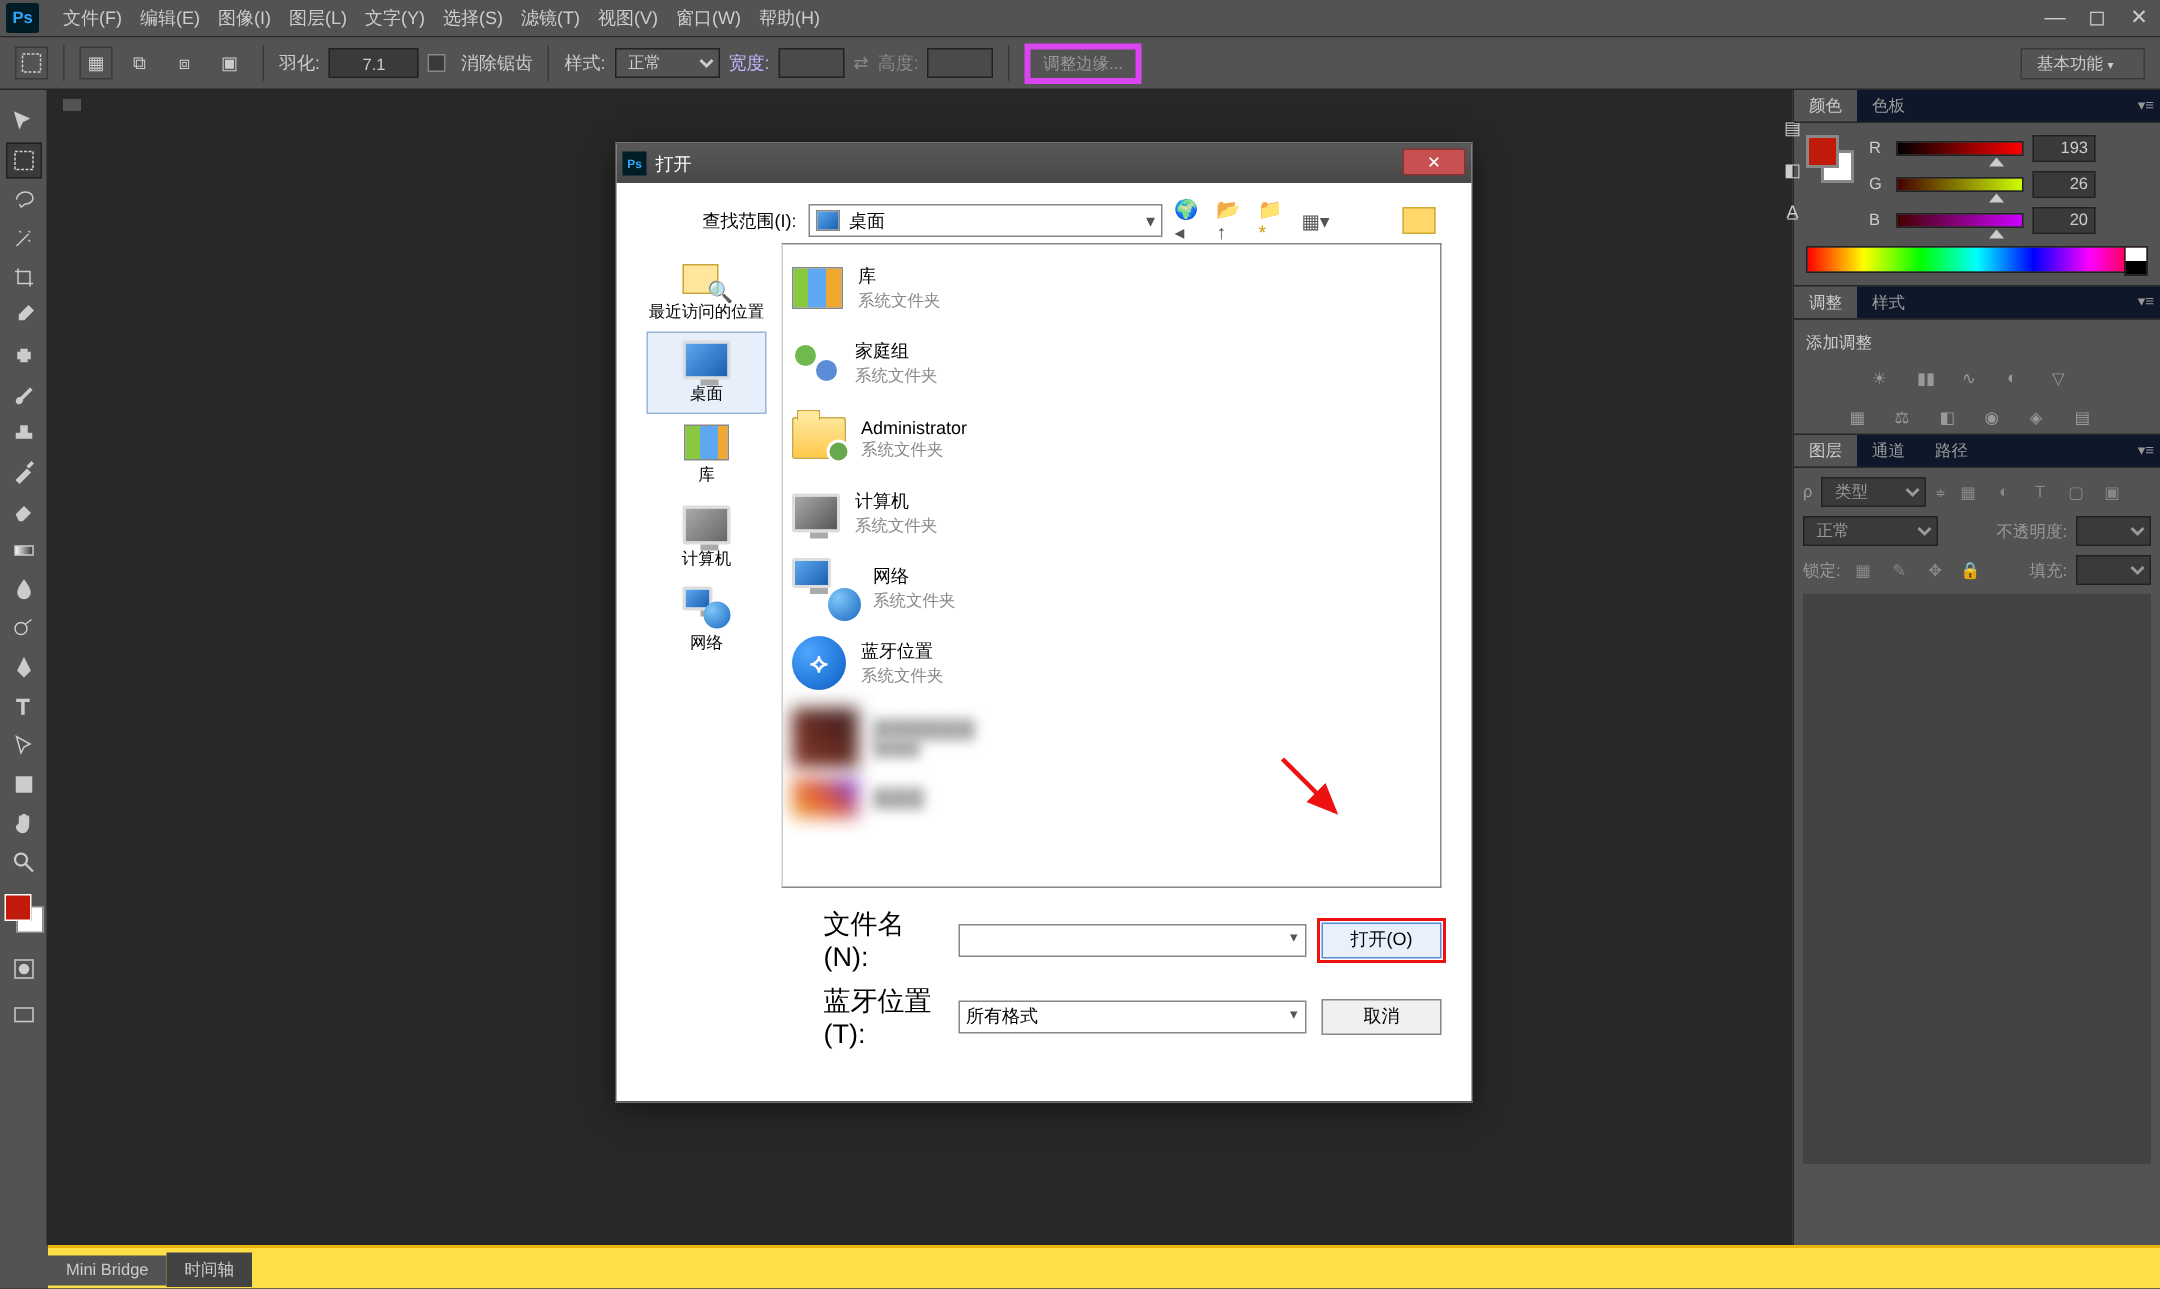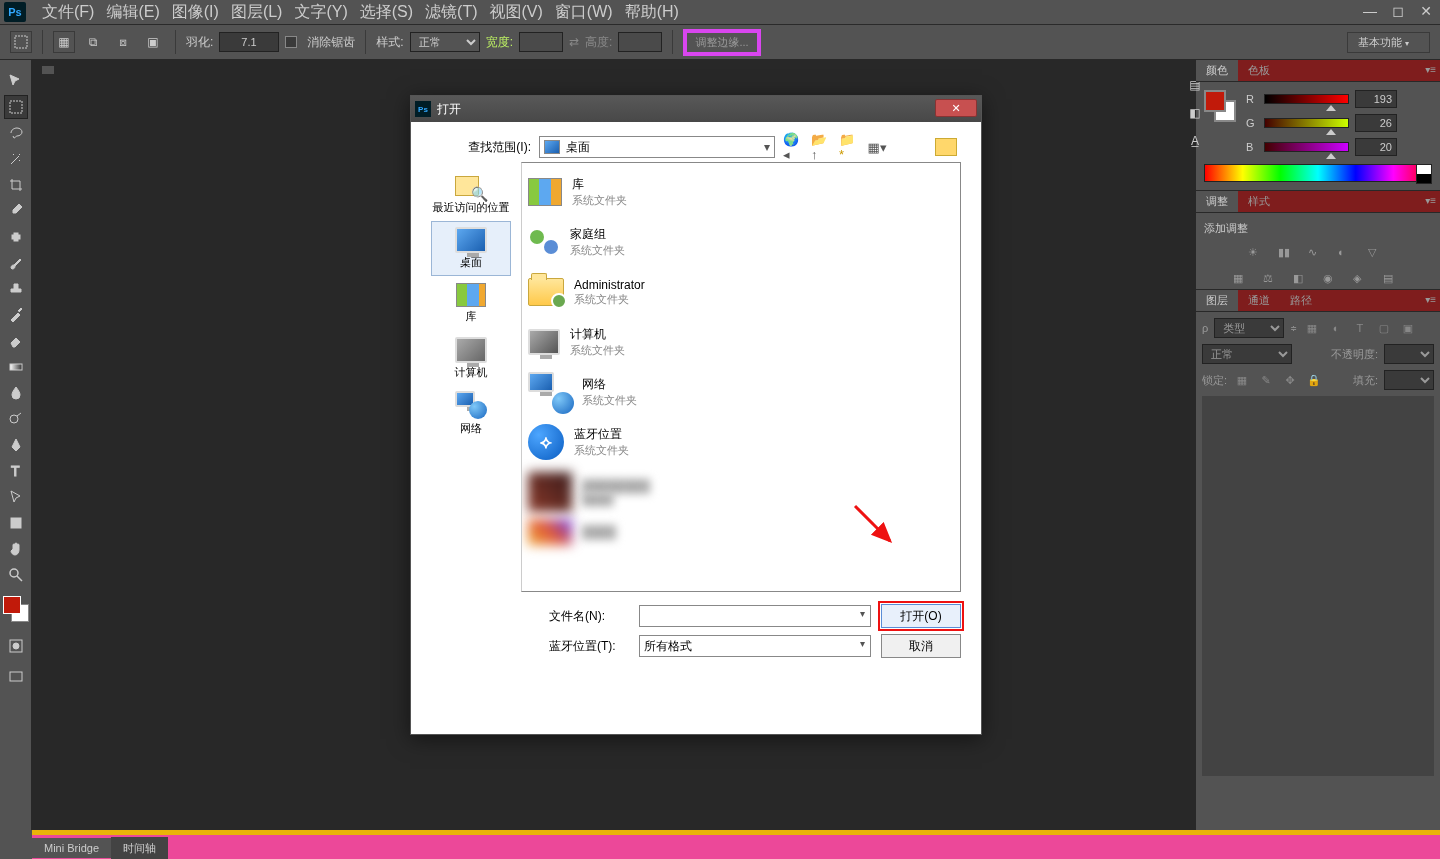--- a/index.html
+++ b/index.html
@@ -1,19 +1,19 @@
 <!DOCTYPE html>
 <html><head>
 <meta charset="utf-8">
 <style>
 *{box-sizing:border-box;margin:0;padding:0;font-family:"Microsoft YaHei","SimSun",sans-serif;user-select:none}
 body{width:1440px;height:859px;background:#535353;overflow:hidden;position:relative;font-size:12px;color:#ccc}
 .menubar{height:25px;background:#535353;display:flex;align-items:center;padding:0 4px;border-bottom:1px solid #2a2a2a}
 .ps-logo{width:22px;height:20px;background:#001d26;color:#31a8ff;display:flex;align-items:center;justify-content:center;font-weight:bold;font-size:11px;border-radius:2px;margin-right:10px}
-.menu-item{padding:0 6px;height:25px;display:flex;align-items:center;cursor:pointer;font-size:16px}
+.menu-item{padding:0 6px;height:25px;display:flex;align-items:center;cursor:pointer;font-size:12px}
 .win-controls{position:absolute;right:0;top:2px;display:flex}
 .win-btn{width:28px;height:18px;display:flex;align-items:center;justify-content:center;cursor:pointer;font-size:14px;color:#ccc}
 .optbar{height:35px;background:#535353;border-bottom:1px solid #282828;display:flex;align-items:center;padding:0 10px;gap:6px;position:relative}
 .optbar .sep{width:1px;height:24px;background:#3a3a3a;margin:0 4px}
 .tool-icon{width:24px;height:24px;display:flex;align-items:center;justify-content:center;cursor:pointer;position:relative}
 .opt-label{font-size:12px;color:#ccc}
 .opt-input{width:60px;height:20px;background:#3a3a3a;border:1px solid #222;color:#ccc;padding:0 21px;font-size:11px}
 .opt-select{height:20px;background:#535353;border:1px solid #222;color:#ccc;padding:0 4px;font-size:11px}
 .opt-btn{padding:2px 8px;background:#535353;border:4px solid #d946ef;color:#999;font-size:11px}
 .workspace-btn{position:absolute;right:10px;padding:2px 20px 2px 10px;background:#535353;border:1px solid #3a3a3a;color:#ccc;font-size:11px}
@@ -23,21 +23,21 @@
 .tb-tool svg{width:16px;height:16px;fill:#ccc;stroke:#ccc}
 .fg-bg{width:26px;height:26px;position:relative;margin-top:8px}
 .fg-swatch{width:18px;height:18px;background:#c11a0a;border:1px solid #fff;position:absolute;top:0;left:0;z-index:2}
 .bg-swatch{width:18px;height:18px;background:#fff;border:1px solid #888;position:absolute;bottom:0;right:0}
 .canvas{position:absolute;left:32px;top:60px;right:245px;bottom:29px;background:#282828}
 .canvas-tab{position:absolute;left:10px;top:6px;width:12px;height:8px;background:#535353}
 .right-panels{position:absolute;right:0;top:60px;width:245px;bottom:29px;background:#535353;border-left:1px solid #282828}
 .panel-iconbar{position:absolute;right:230px;top:14px;width:30px;display:flex;flex-direction:column;gap:6px;align-items:center}
 .pib{width:22px;height:22px;display:flex;align-items:center;justify-content:center;color:#ccc}
 .panel{border-bottom:1px solid #282828}
-.panel-tabs{height:22px;display:flex;align-items:flex-end;background:#7f1d1d;border-bottom:1px solid #282828;position:relative}
+.panel-tabs{height:22px;display:flex;align-items:flex-end;background:#0f172a;border-bottom:1px solid #282828;position:relative}
 .ptab{padding:3px 10px;font-size:11px;color:#999;cursor:pointer}
 .ptab.active{background:#535353;color:#ccc}
 .panel-menu{position:absolute;right:4px;top:4px;color:#999;cursor:pointer;font-size:10px}
 .color-body{padding:8px;display:flex;gap:10px}
 .color-sw{width:32px;height:32px;position:relative}
 .color-fg{width:22px;height:22px;background:#c11a0a;border:2px solid #888;position:absolute;top:0;left:0;z-index:2}
 .color-bg2{width:22px;height:22px;background:#fff;border:2px solid #888;position:absolute;bottom:0;right:0}
 .rgb-rows{flex:1;display:flex;flex-direction:column;gap:6px}
 .rgb-row{display:flex;align-items:center;gap:6px}
 .rgb-label{width:12px;font-size:11px}
@@ -48,21 +48,21 @@
 .spectrum::after{content:"";position:absolute;right:-1px;top:-1px;width:14px;height:18px;background:linear-gradient(#fff 50%,#000 50%);border:1px solid #222}
 .adj-body{padding:8px;font-size:11px}
 .adj-row{display:flex;gap:10px;justify-content:center;margin-top:10px}
 .adj-icon{width:20px;height:16px;color:#999}
 .layer-body{padding:6px;font-size:11px;color:#999}
 .layer-row{display:flex;align-items:center;gap:6px;margin-bottom:6px}
 .layer-sel{width:70px;height:20px;background:#3a3a3a;border:1px solid #222;color:#999;font-size:11px;padding:0 4px}
 .filter-icons{display:flex;gap:6px}
 .fi{width:18px;height:18px;display:flex;align-items:center;justify-content:center;color:#888}
 .layers-area{height:380px;background:#434343;margin-top:4px}
-.statusbar{position:absolute;left:32px;bottom:0;right:0;height:29px;background:#ec4899;border-top:5px solid #eab308;display:flex;align-items:center}
+.statusbar{position:absolute;left:32px;bottom:0;right:0;height:29px;background:#fde047;border-top:2px solid #eab308;display:flex;align-items:center}
 .sb-tab{padding:4px 12px;font-size:11px;background:#535353;margin-top:2px}
 
 .dialog{position:absolute;left:410px;top:95px;width:572px;height:640px;background:#fff;border:1px solid #555;box-shadow:0 4px 20px rgba(0,0,0,.5)}
 .dlg-title{height:26px;background:linear-gradient(#585858,#484848);display:flex;align-items:center;padding:0 4px;color:#fff;position:relative}
 .dlg-ps{width:16px;height:16px;background:#001d26;color:#31a8ff;font-size:8px;font-weight:bold;display:flex;align-items:center;justify-content:center;margin-right:6px}
 .dlg-close{position:absolute;right:4px;top:3px;width:42px;height:18px;background:#c75050;border:1px solid #833;display:flex;align-items:center;justify-content:center;color:#fff;font-size:11px;border-radius:2px}
 .dlg-body{padding:14px 20px;color:#000}
 .dlg-row{display:flex;align-items:center;gap:8px;margin-bottom:4px}
 .dlg-label{font-size:12px;width:90px;text-align:right}
 .dlg-combo{width:236px;height:22px;border:1px solid #888;display:flex;align-items:center;padding:0 4px;font-size:12px;background:#fff;position:relative}
@@ -77,21 +77,21 @@
 .filelist{flex:1;border:1px solid #888;border-left:1px solid #ccc;overflow-y:auto;padding:4px;position:relative}
 .fl-item{display:flex;align-items:center;height:50px;padding:2px;cursor:pointer}
 .fl-icon{width:44px;height:40px;margin-right:10px;position:relative;flex-shrink:0}
 .fl-text{display:flex;flex-direction:column}
 .fl-name{font-size:12px;color:#000}
 .fl-sub{font-size:11px;color:#888}
 .fl-blurred .fl-name,.fl-blurred .fl-sub{filter:blur(4px);color:#aaa}
 .fl-blurred .fl-icon{filter:blur(6px)}
 .dlg-bottom{margin-top:12px}
 .b-row{display:flex;align-items:center;gap:10px;margin-bottom:6px;justify-content:flex-end}
-.b-label{font-size:12px;width:80px}
+.b-label{font-size:18px;width:80px}
 .b-input{width:232px;height:22px;border:1px solid #888;padding:0 4px;font-size:12px}
 .b-btn{width:80px;height:24px;border:1px solid #888;background:#f0f0f0;font-size:12px;cursor:pointer}
 .b-btn.primary{outline:2px solid #e11;outline-offset:1px;background:#e8f0fb;border:1px solid #5a8dd6}
 .arrow{position:absolute;width:50px;height:50px}
 .arrow svg{width:50px;height:50px}
 .checkbox-ui{width:12px;height:12px;border:1px solid #888;background:#3a3a3a;display:inline-block;margin-right:4px}
 .small-icon{width:22px;height:22px;border:1px solid #3a3a3a;display:flex;align-items:center;justify-content:center}
 .monitor-icon{width:32px;height:26px;background:linear-gradient(135deg,#5da8f0,#1a5fb0);border:2px solid #ddd;border-radius:2px;position:relative}
 .monitor-icon::after{content:"";position:absolute;bottom:-6px;left:10px;width:12px;height:4px;background:#aaa}
 .globe-icon{width:30px;height:30px;border-radius:50%;background:radial-gradient(circle at 30% 30%,#7fc8f8,#1766c0);position:relative}
@@ -141,21 +141,21 @@
   <div class="tool-icon">⧈</div>
   <div class="tool-icon">▣</div>
   <div class="sep"></div>
   <span class="opt-label">羽化:</span>
   <input class="opt-input" value="7.1 像素" style="">
   <span class="checkbox-ui"></span>
   <span class="opt-label">消除锯齿</span>
   <div class="sep"></div>
   <span class="opt-label">样式:</span>
   <select class="opt-select" style="width:70px"><option>正常</option></select>
-  <span class="opt-label" style="color:#bef264">宽度:</span>
+  <span class="opt-label" style="color:#c4b5fd">宽度:</span>
   <input class="opt-input" style="width: 40px; background: rgb(74, 74, 74);" disabled="">
   <span style="color:#888">⇄</span>
   <span class="opt-label" style="color:#888">高度:</span>
   <input class="opt-input" style="width: 40px; background: rgb(74, 74, 74);" disabled="">
   <div class="sep"></div>
   <button class="opt-btn">调整边缘...</button>
   <div class="workspace-btn"><span>基本功能</span> <span style="font-size:8px">▾</span></div>
 </div>
 
 <div class="toolbar">

